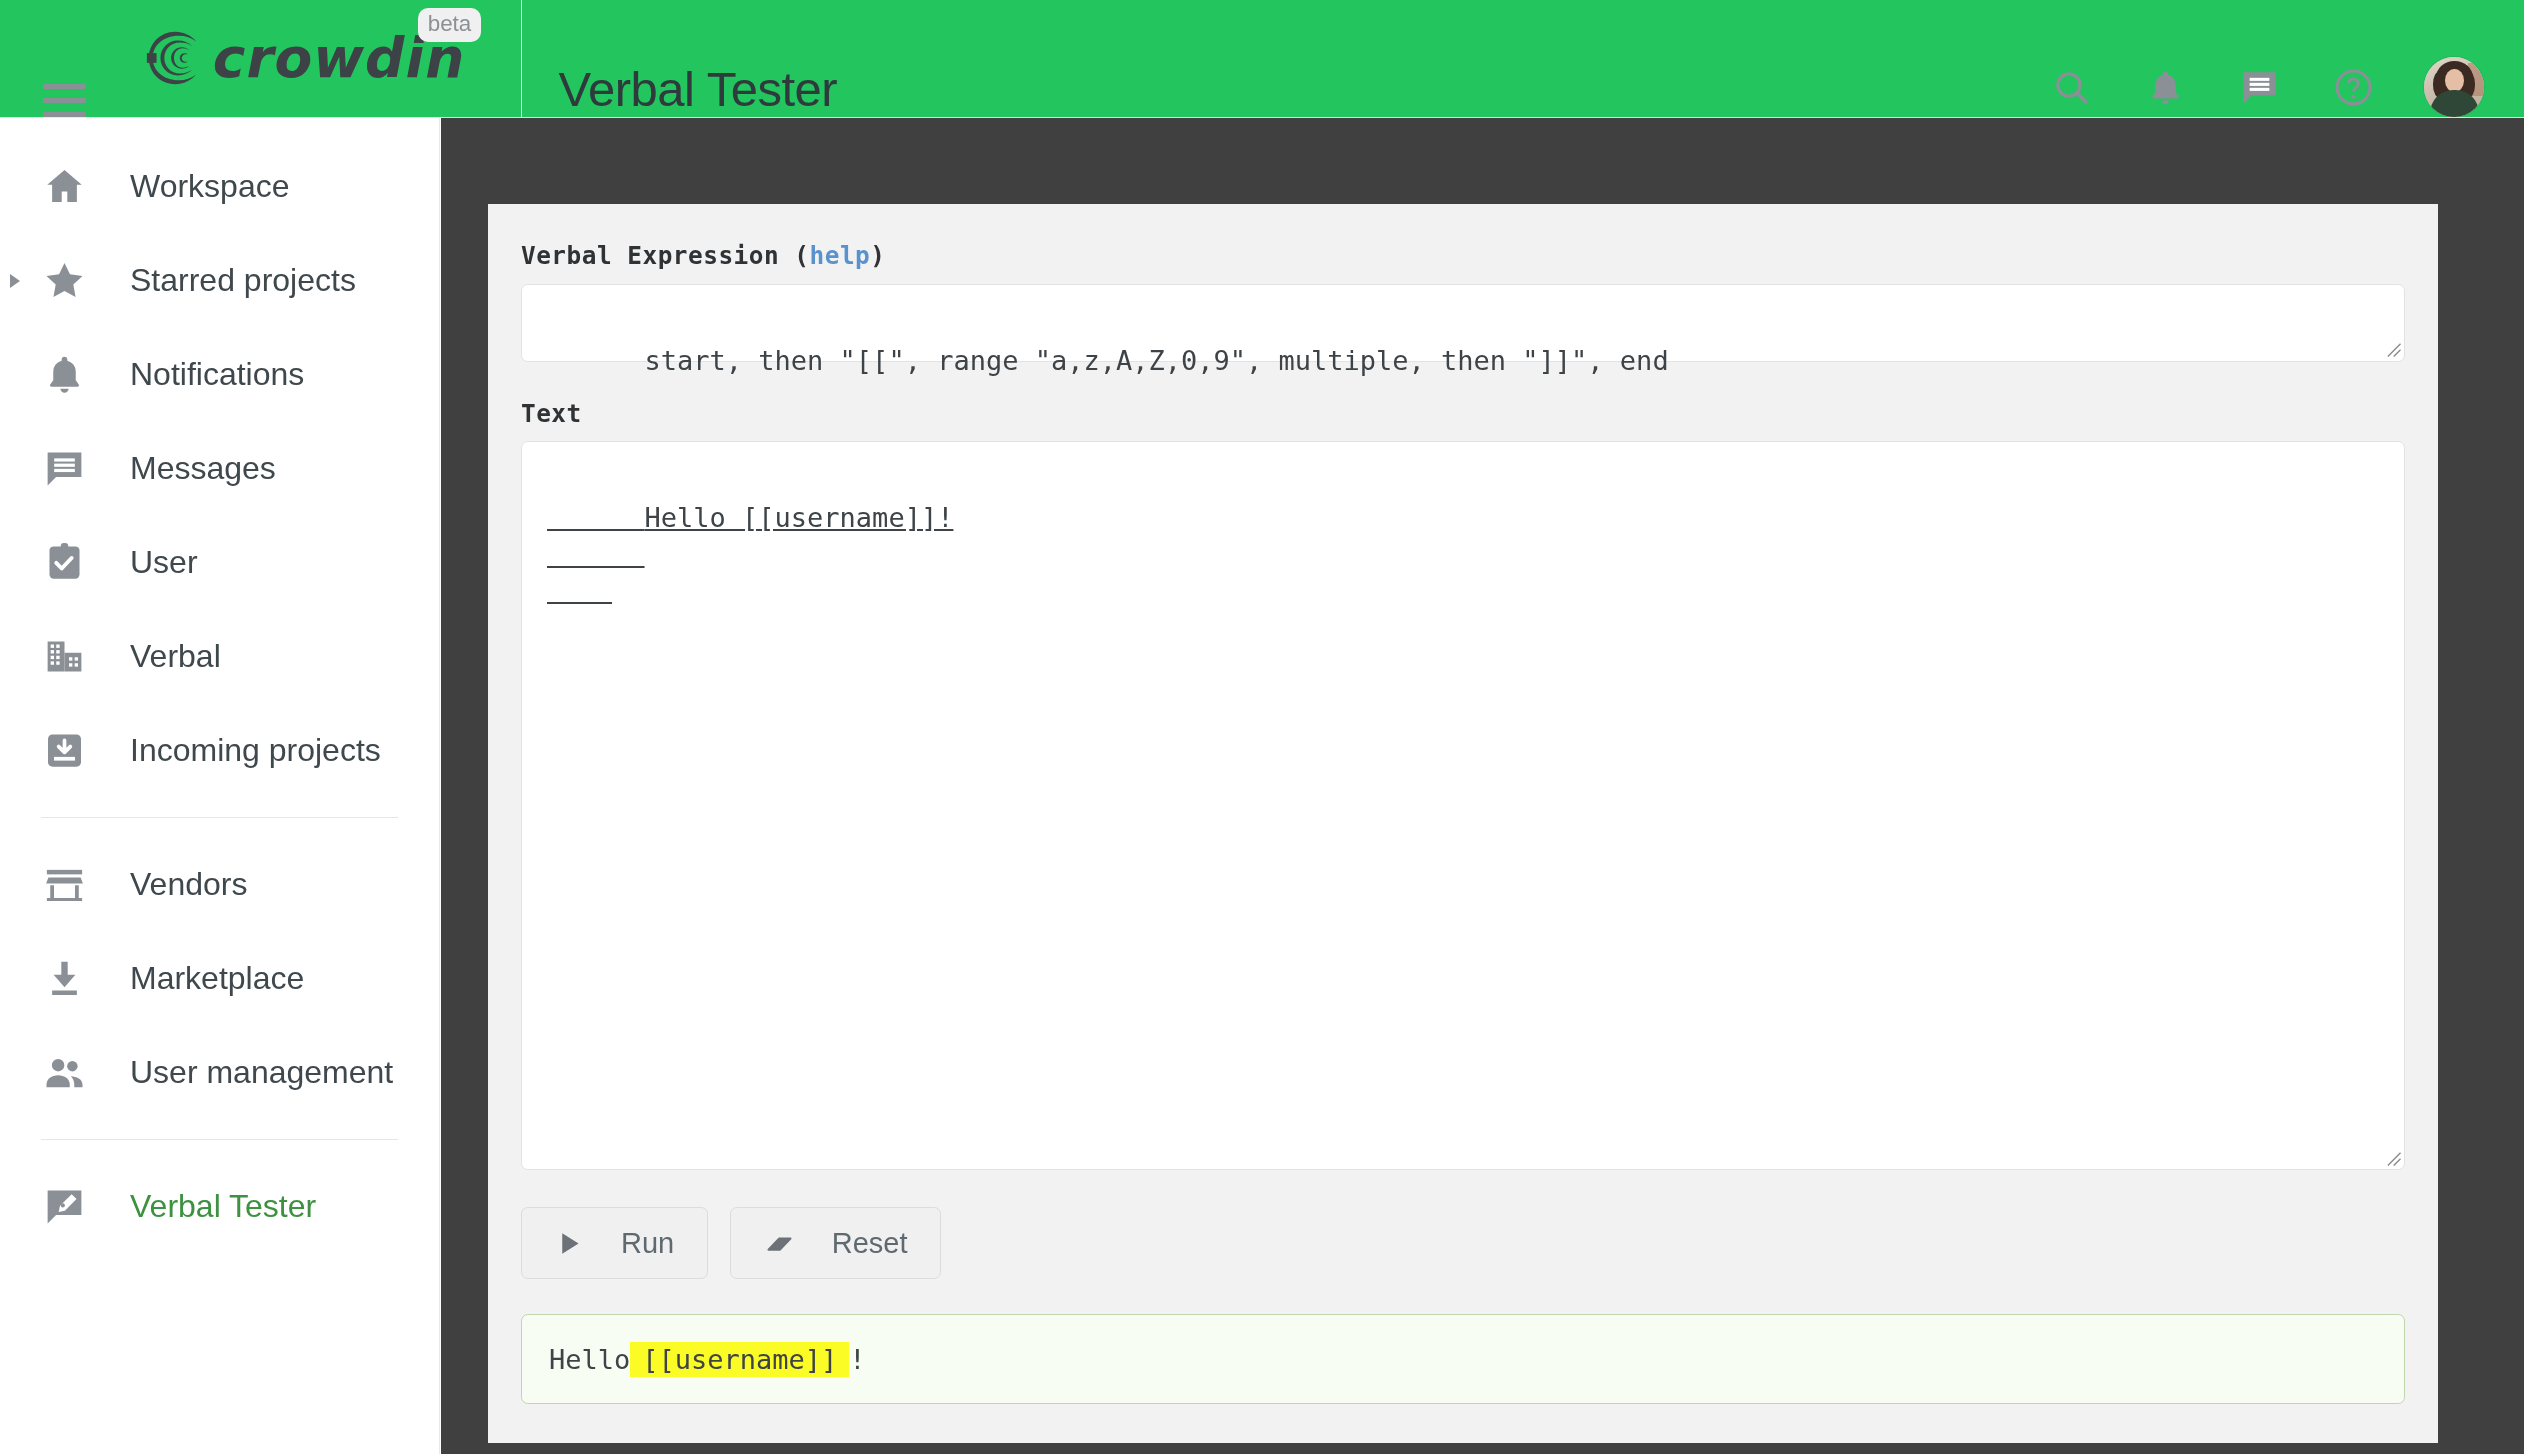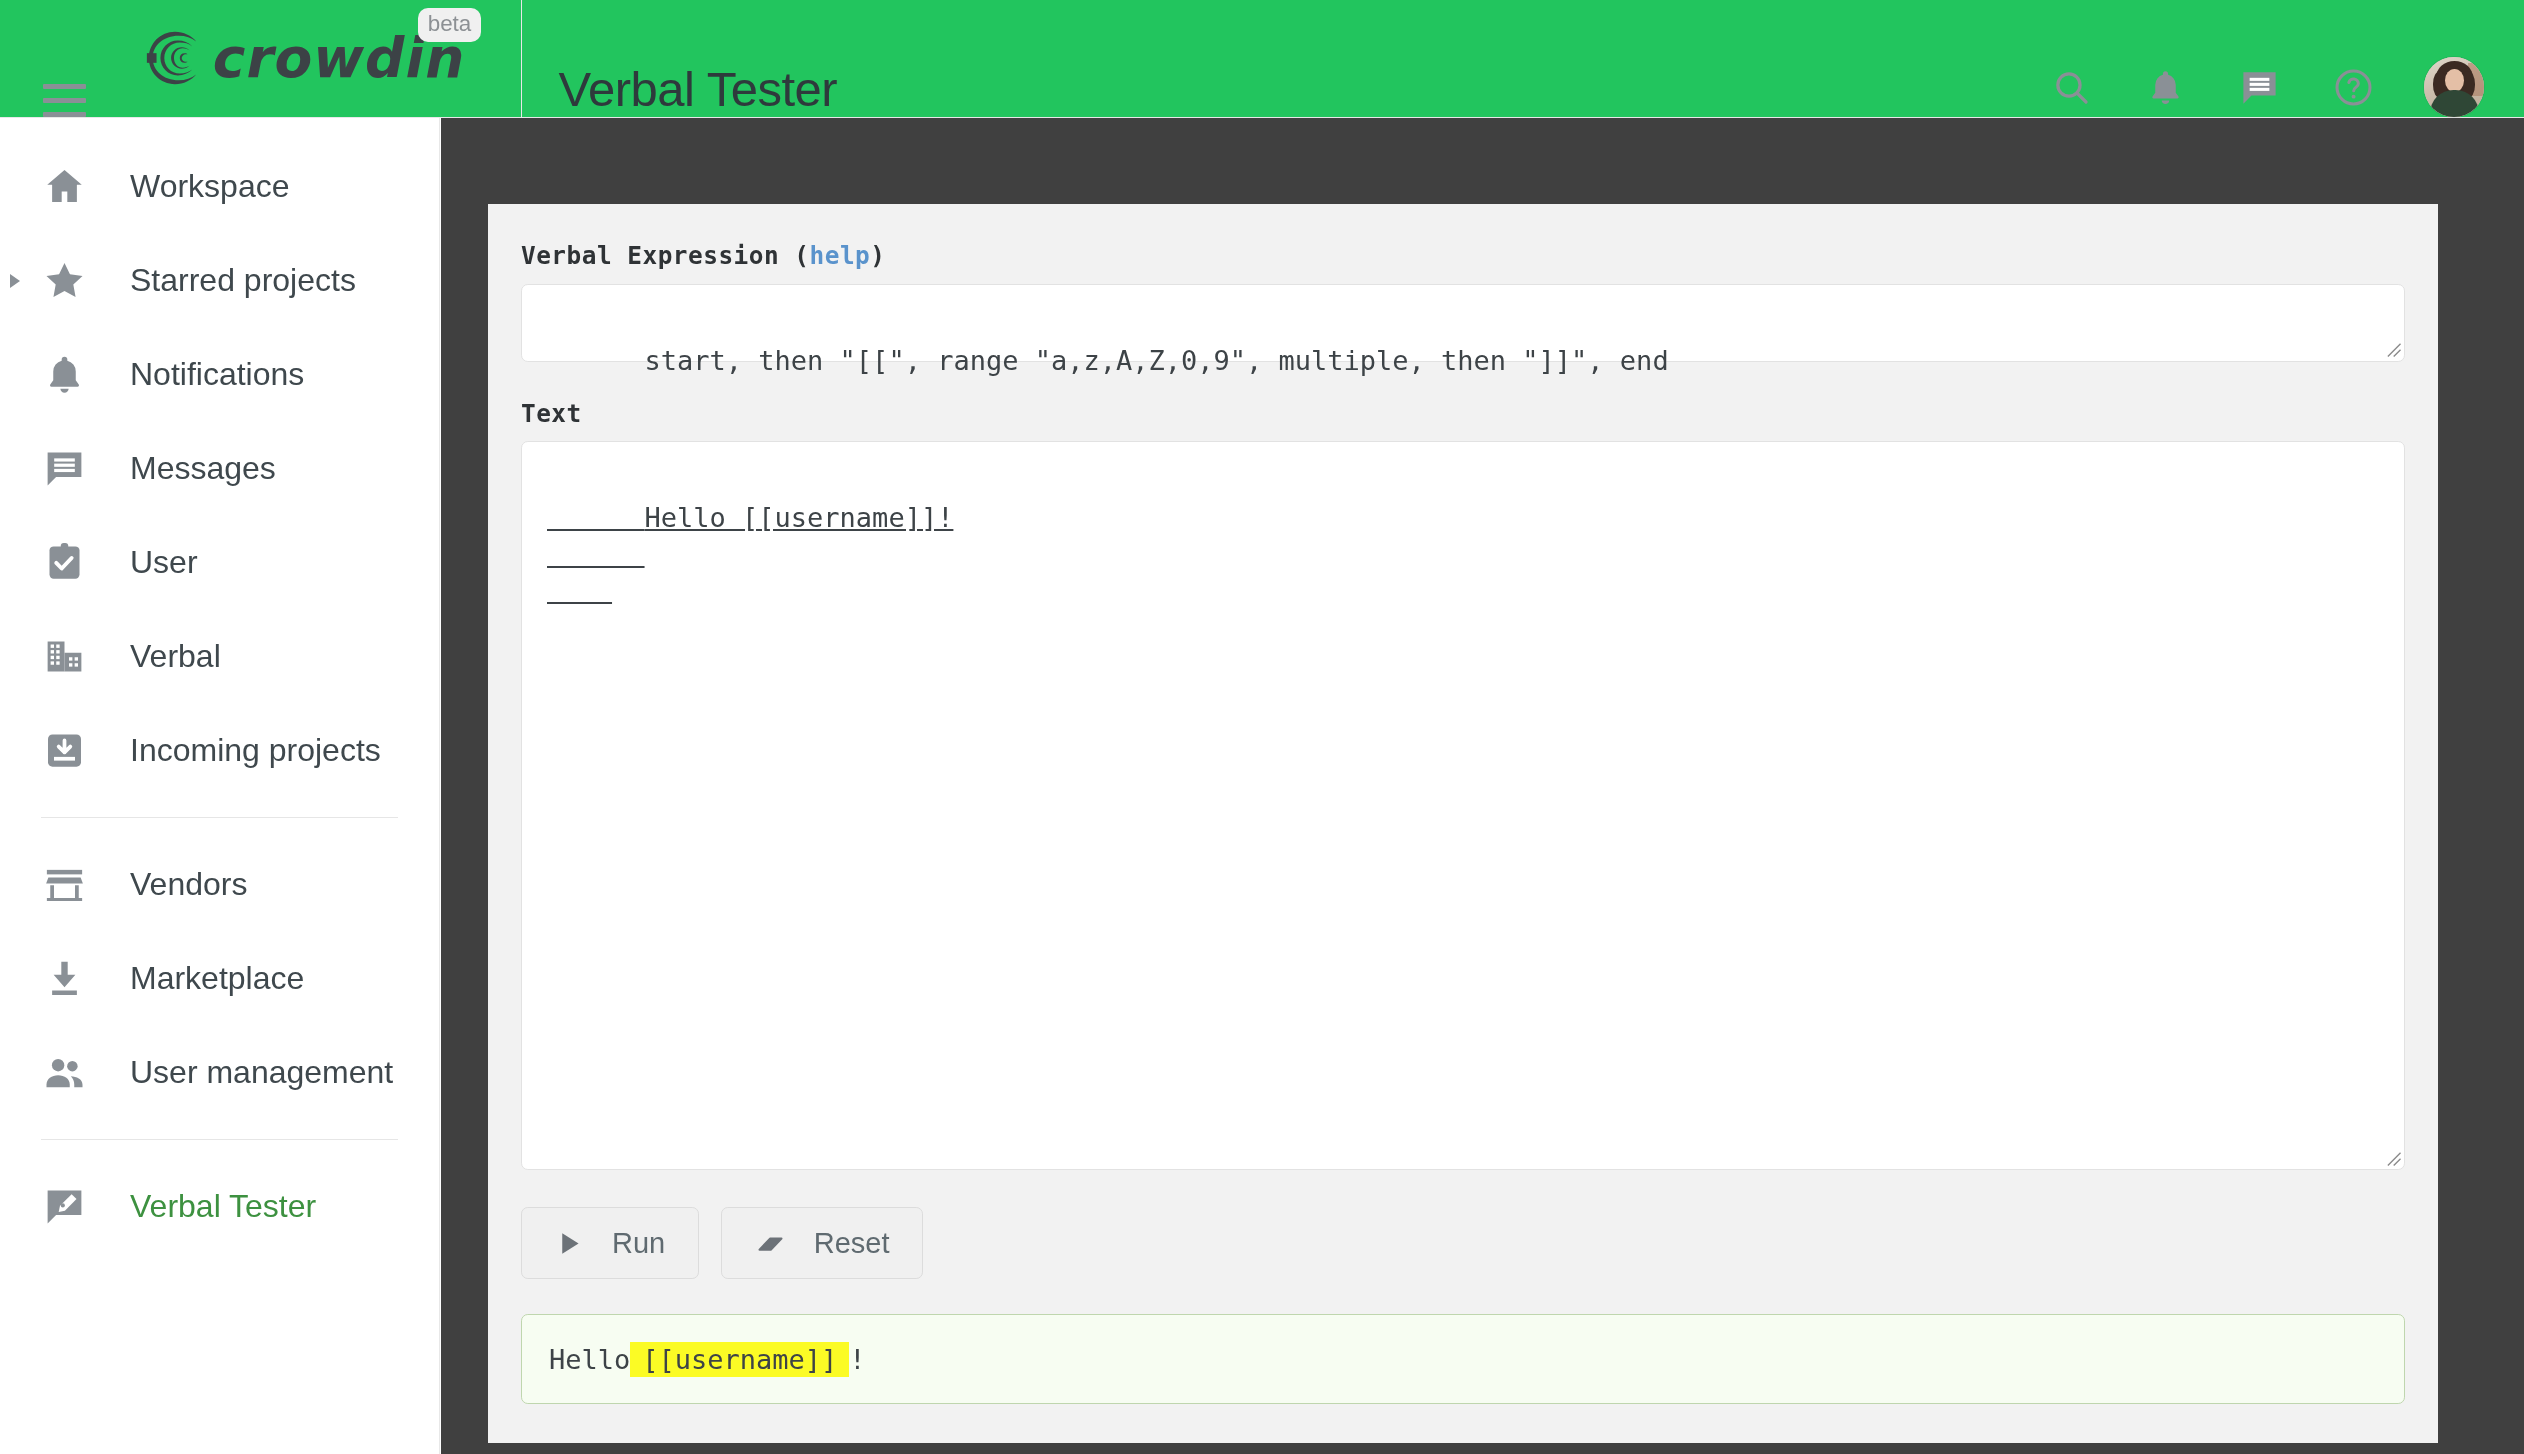--- a/index.html
+++ b/index.html
@@ -180,21 +180,21 @@
     width: 19.5px; height: 19.5px;
     pointer-events: none;
   }
   .btn-row { display: flex; gap: 21.5px; margin-bottom: 35px; }
   .btn {
     background: #f0f0f0;
     border: 1px solid #dcdcdc;
     border-radius: 6.8px;
     height: 72px;
     padding: 0 33px;
-    display: flex; align-items: center; gap: 28px;
+    display: flex; align-items: center; gap: 37px;
     font-size: 29px;
     color: #5f6a70;
     cursor: pointer;
     font-family: "Liberation Sans", sans-serif;
   }
   .btn .glyph { display: flex; align-items: center; }
   .result-box {
     background: #f7fdf2;
     border: 1px solid #bfd6ae;
     border-radius: 6.8px;

